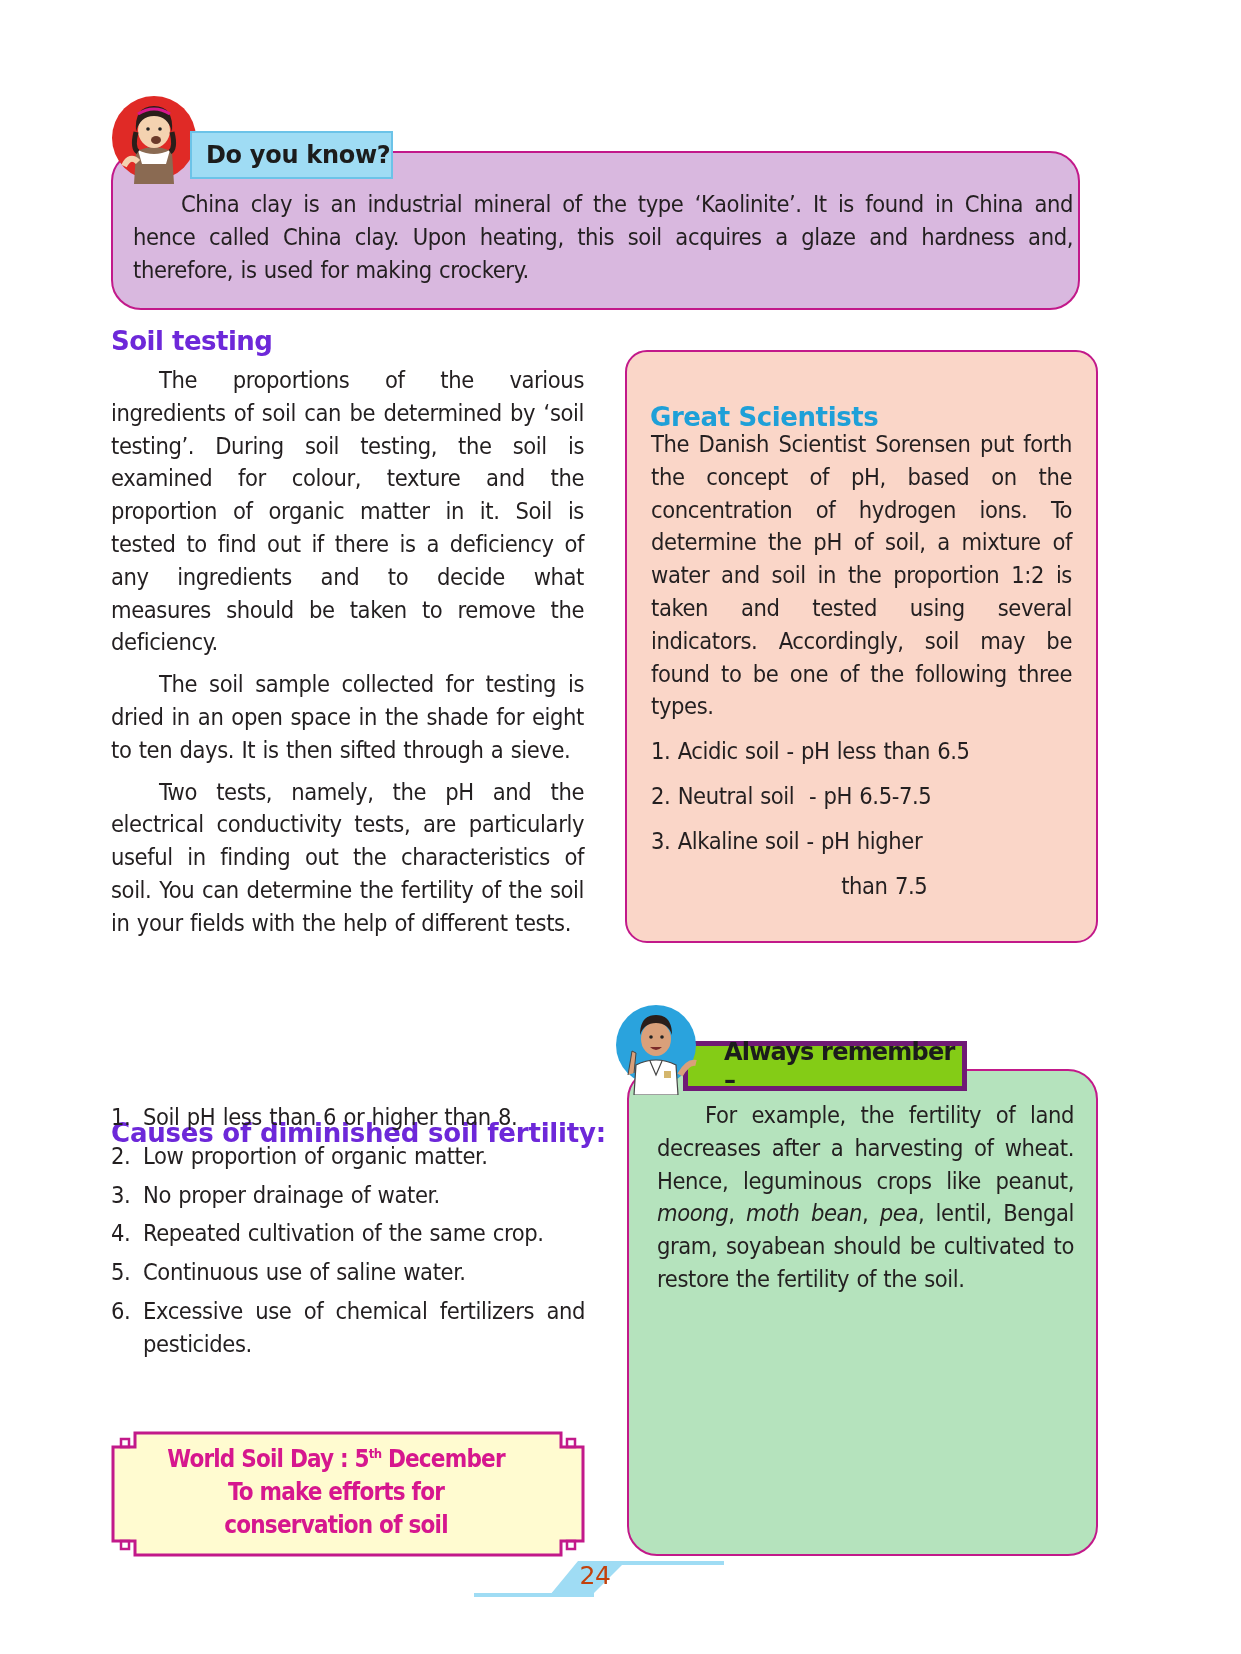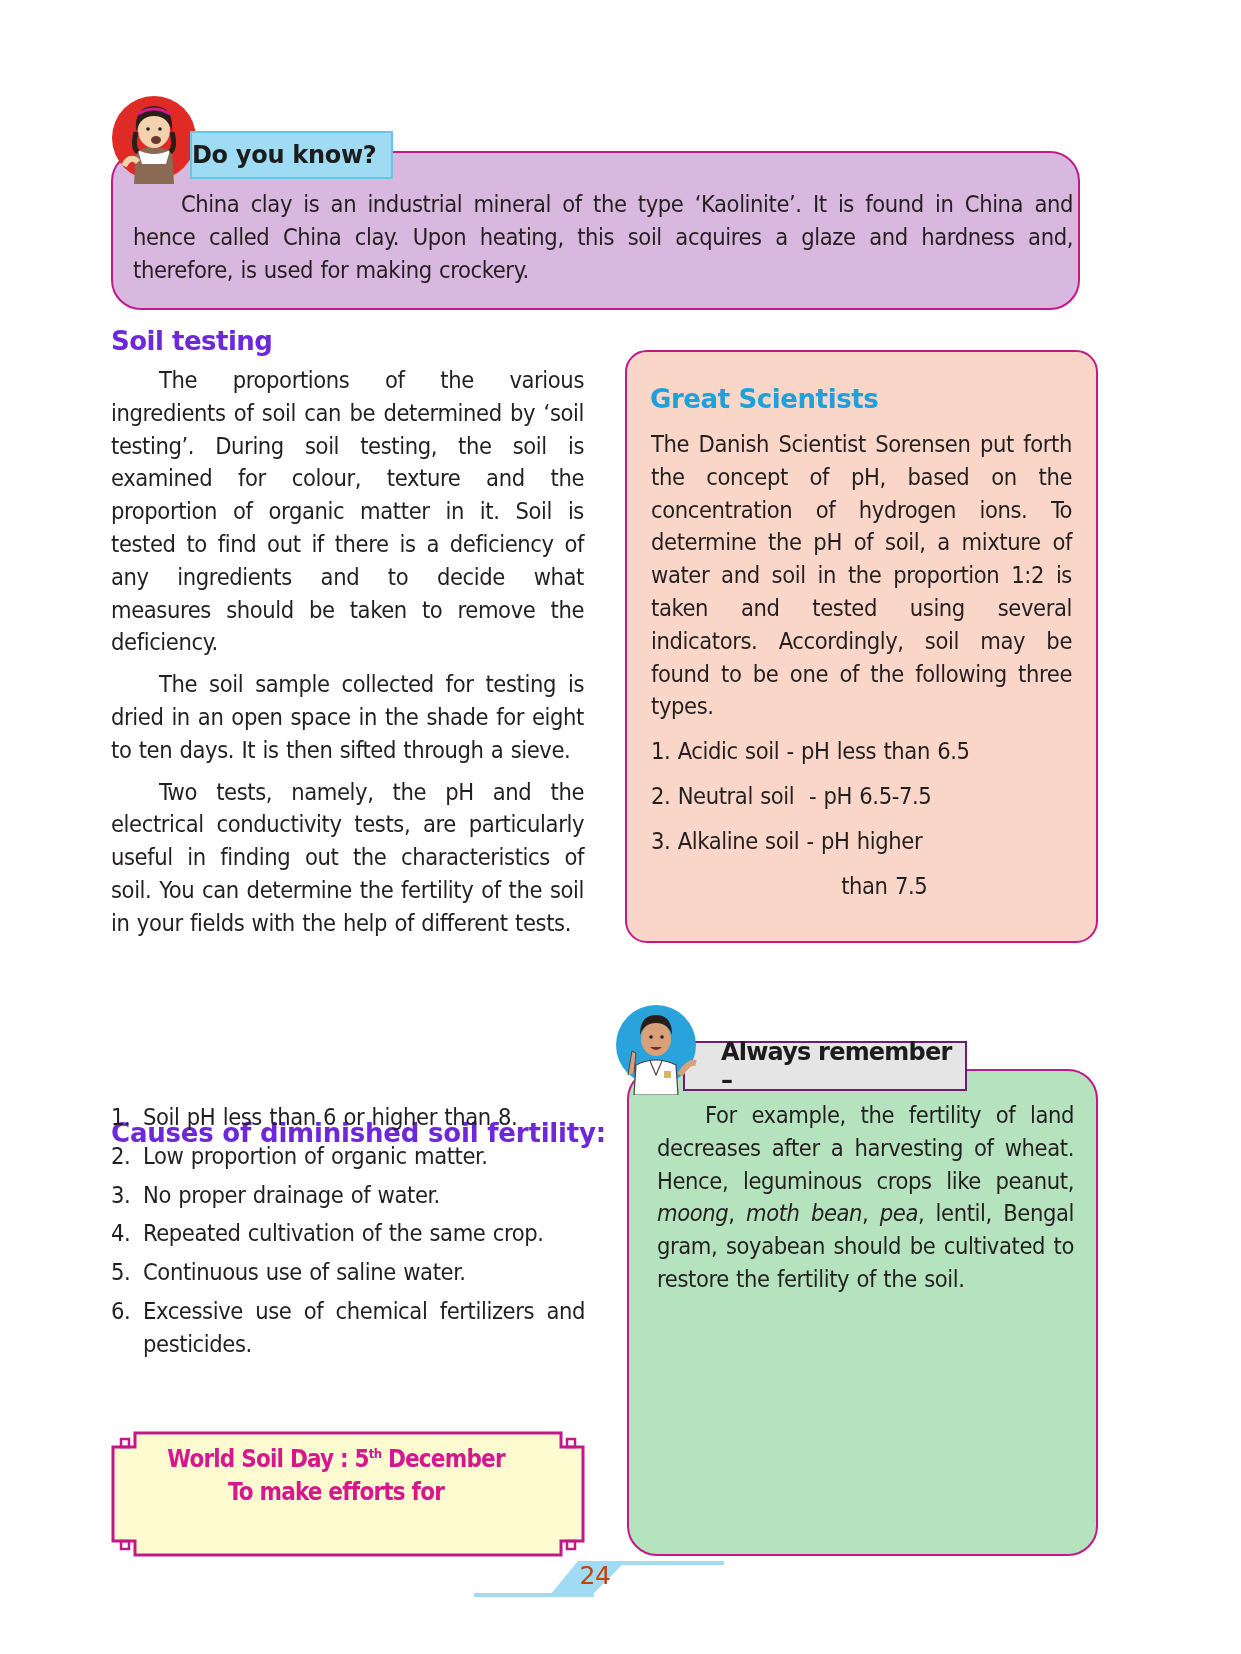--- a/index.html
+++ b/index.html
@@ -20,53 +20,53 @@
   
   .dyk-box {
     left: 111px; top: 151px; width: 969px; height: 159px;
     background: #d9b8df; border: 2.5px solid #c2198a; border-radius: 30px;
     box-sizing: border-box;
   }
   .dyk-text { left: 133px; top: 188px; width: 940px; }
   .dyk-tab {
     left: 190px; top: 131px; width: 203px; height: 48px;
     background: #9fdcf4; border: 2px solid #6cc3e8; box-sizing: border-box;
-    display: flex; align-items: center; 
+    display: flex; align-items: center; padding-left: 14px;
     font-family: "DejaVu Sans", sans-serif; font-weight: bold; font-size: 24px; letter-spacing: -0.3px;
     color: #1c1c1c;
   }
   .avatar { left: 108px; top: 92px; width: 92px; height: 92px; }
 
   
   .heading-pink {
     color: #6d28d9; font-weight: bold; font-size: 26px;
     font-family: "DejaVu Sans", sans-serif; letter-spacing: -0.5px;
   }
 
   
   .gs-box {
     left: 625px; top: 350px; width: 473px; height: 593px;
     background: #fad6c8; border: 2.5px solid #c2198a; border-radius: 22px; box-sizing: border-box;
   }
   .gs-title {
-    left: 650px; top: 384px; color: #1ea0d8; font-weight: bold; font-size: 26px;
+    left: 650px; top: 402px; color: #1ea0d8; font-weight: bold; font-size: 26px;
     font-family: "DejaVu Sans", sans-serif; letter-spacing: -0.4px;
   }
   .gs-text { left: 651px; top: 428px; width: 421px; }
   .gs-list { left: 651px; top: 735px; width: 430px; font-size: 23.5px; }
   .gs-list .li { height: 45px; line-height: 32.8px; white-space: pre; }
 
   
   .ar-box {
     left: 627px; top: 1069px; width: 471px; height: 487px;
     background: #b5e3bd; border: 2.5px solid #c2198a; border-radius: 30px; box-sizing: border-box;
   }
   .ar-tab {
     left: 683px; top: 1041px; width: 284px; height: 50px;
-    background: #e5e5e5; border: 2px solid #701a75; box-sizing: border-box;
+    background: #84cc16; border: 5px solid #701a75; box-sizing: border-box;
     display: flex; align-items: center; padding-left: 36px;
     font-family: "DejaVu Sans", sans-serif; font-weight: bold; font-size: 24px; letter-spacing: -0.8px; color: #1c1c1c;
   }
   .ar-avatar { left: 612px; top: 995px; width: 100px; height: 100px; }
   .ar-text { left: 657px; top: 1099px; width: 417px; }
   .ar-text p + p { margin-top: 2px; }
   em { font-style: italic; }
 
   
   .col-left { left: 111px; width: 473px; }
@@ -155,20 +155,21 @@
     <path d="M24 2 H450 V16 H472 V110 H450 V124 H24 V110 H2 V16 H24 Z" fill="#fffbd0" stroke="#c2198a" stroke-width="3"></path>
     <rect x="10" y="8" width="8" height="8" fill="none" stroke="#c2198a" stroke-width="2.5"></rect>
     <rect x="456" y="8" width="8" height="8" fill="none" stroke="#c2198a" stroke-width="2.5"></rect>
     <rect x="10" y="110" width="8" height="8" fill="none" stroke="#c2198a" stroke-width="2.5"></rect>
     <rect x="456" y="110" width="8" height="8" fill="none" stroke="#c2198a" stroke-width="2.5"></rect>
   </svg>
 </div>
 <div class="abs wsd-text">
   <div><span>World Soil Day : 5</span><sup>th</sup><span> December</span></div>
   <div>To make efforts for</div>
+  <div>conservation of soil</div>
 </div>
 
 <div class="abs gs-box"></div>
 <div class="abs gs-title">Great Scientists</div>
 <p class="abs body-text gs-text">The Danish Scientist Sorensen put forth the concept of pH, based on the concentration of hydrogen ions. To determine the pH of soil, a mixture of water and soil in the proportion 1:2 is taken and tested using several indicators. Accordingly, soil may be found to be one of the following three types.</p>
 <div class="abs gs-list body-text" style="text-align:left;">
   <div class="li">1. Acidic soil - pH less than 6.5</div>
   <div class="li">2. Neutral soil  - pH 6.5-7.5</div>
   <div class="li">3. Alkaline soil - pH higher</div>
   <div class="li">                          than 7.5</div>

